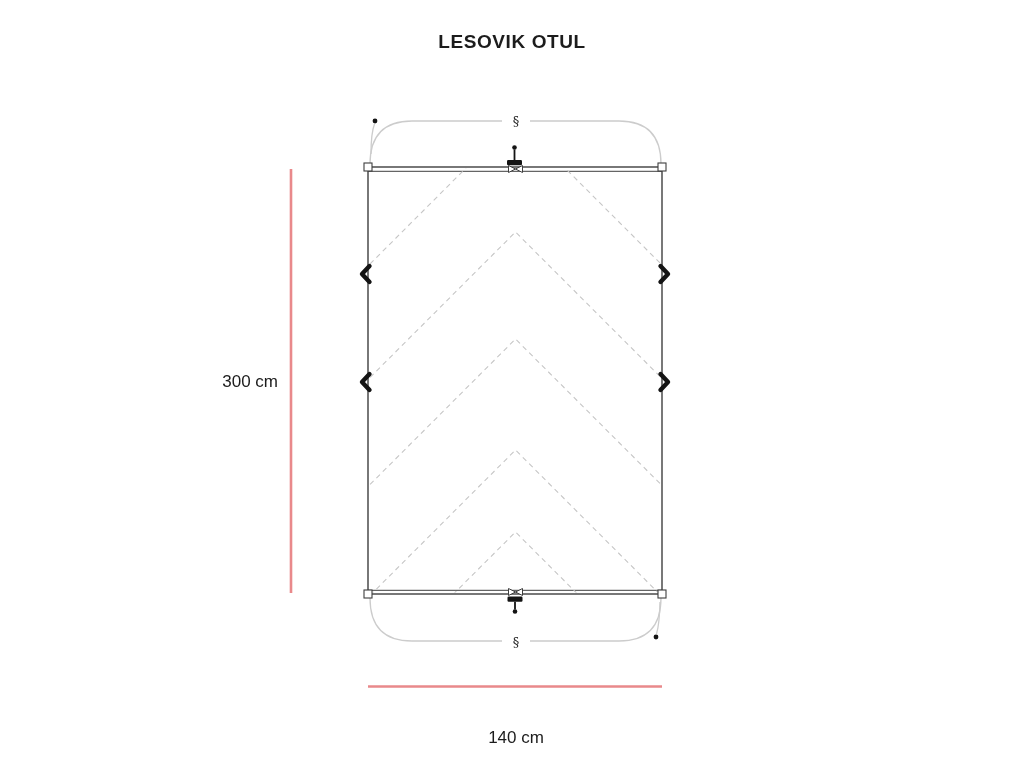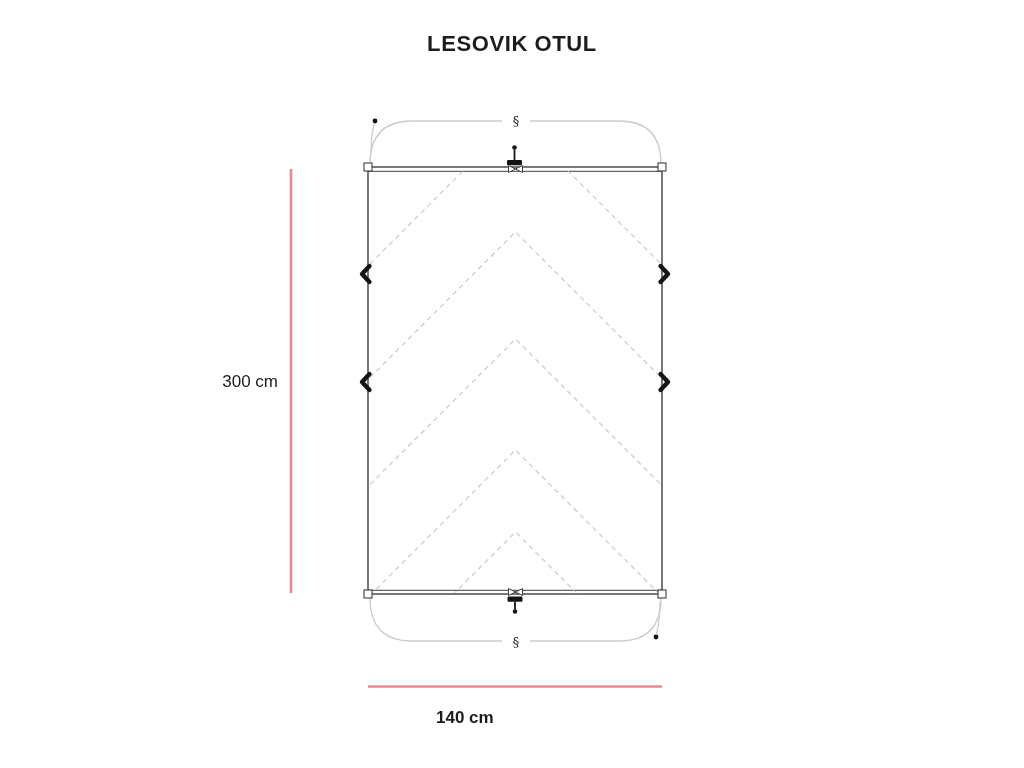--- a/index.html
+++ b/index.html
@@ -13,25 +13,25 @@
   }
   html,body{margin:0;padding:0;}
   body{background:var(--background);font-family:"Liberation Sans",sans-serif;}
   .canvas{
     position:relative;width:1024px;height:768px;background:var(--background);
     overflow:hidden;
   }
   .diagram-svg{position:absolute;left:0;top:0;}
   .page-title{
     position:absolute;left:0;top:31px;width:1024px;text-align:center;
-    font-size:22px;font-weight:bold;letter-spacing:.6px;color:var(--text);
+    font-size:19px;font-weight:bold;letter-spacing:.6px;color:var(--text);
   }
   .dim-label{position:absolute;font-size:17px;color:var(--text);}
   .dim-label.height{left:178px;top:372px;width:100px;text-align:right;}
-  .dim-label.width{left:436px;top:708px;width:160px;font-weight:bold;}
+  .dim-label.width{left:436px;top:728px;width:160px;text-align:center;}
   .cord-symbol{font-size:13px;fill:#2a2a2a;font-family:"DejaVu Serif",serif;}
 </style>
 </head>
 <body>
 
 <div class="canvas">
 
   <div class="page-title">LESOVIK OTUL</div>
 
   <svg class="diagram-svg" width="1024" height="768" viewBox="0 0 1024 768">

